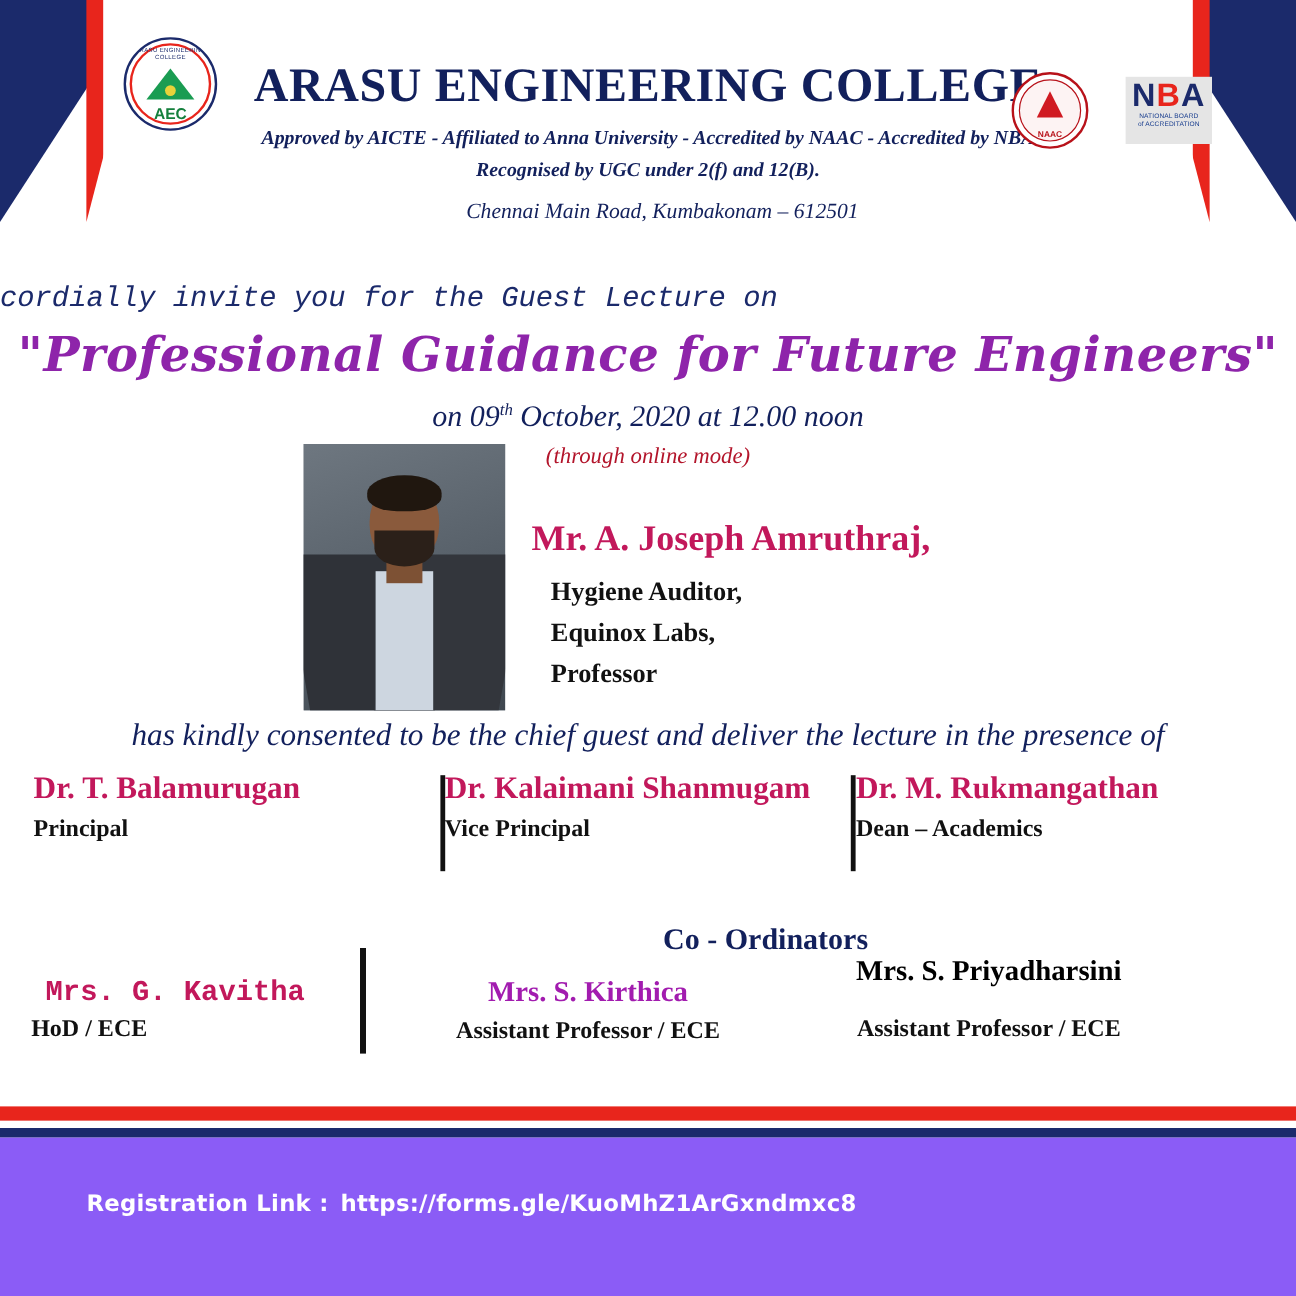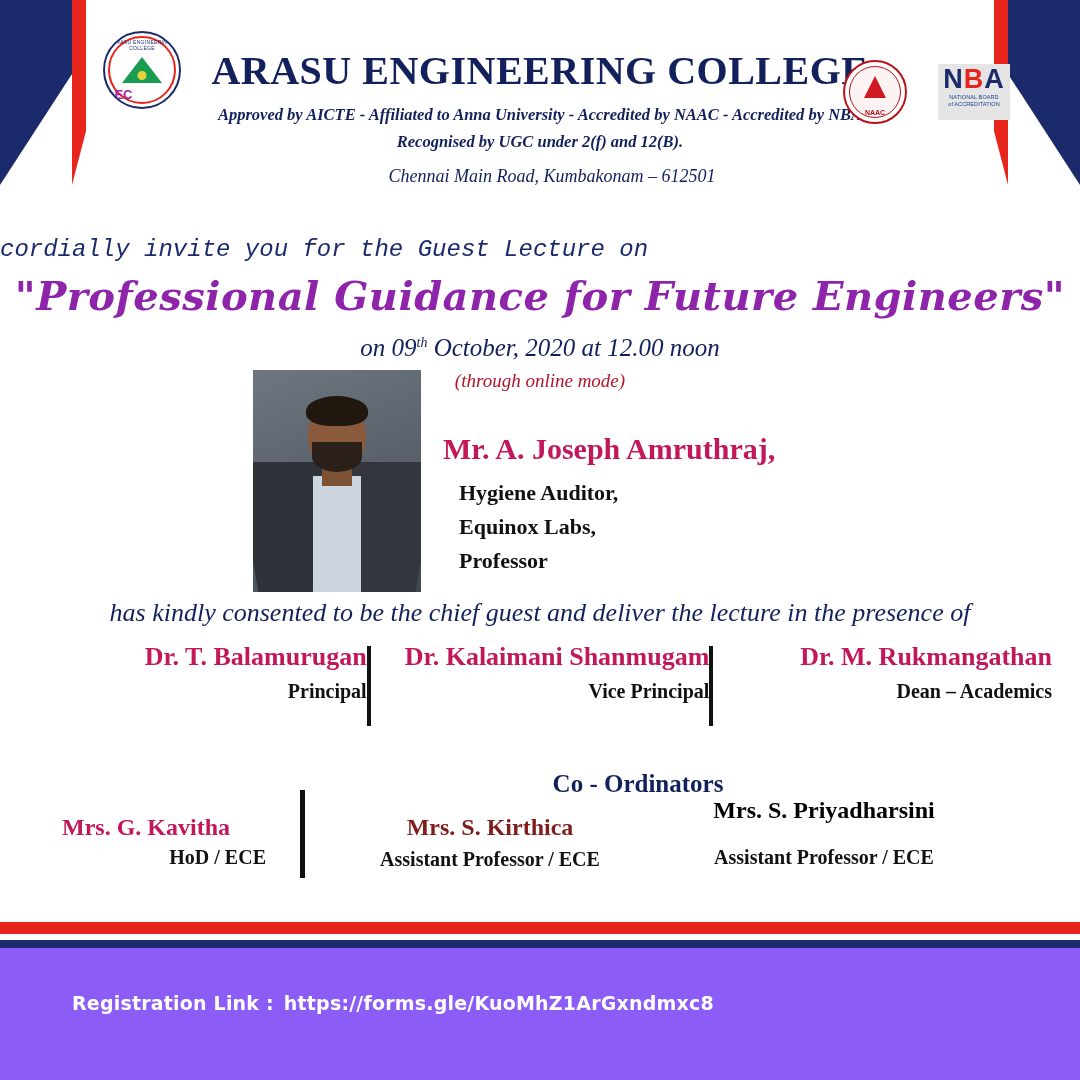--- a/index.html
+++ b/index.html
@@ -123,23 +123,23 @@
     border-bottom: 26px solid #1a9c52;
   }
   .logo-left .dot {
     position: absolute;
     left: 50%; top: 38px; transform: translateX(-50%);
     width: 9px; height: 9px; border-radius: 50%;
     background: #e8d23a;
   }
   .logo-left .aec {
     position: absolute; bottom: 5px; left: 0; right: 0;
-    text-align: left;
+    text-align: center;
     font-family: "Liberation Sans", sans-serif;
-    font-weight: 700; font-size: 13px; color: #a21caf;
+    font-weight: 700; font-size: 13px; color: #15803d;
   }
 
   .logo-naac {
     position: absolute;
     right: 173px; top: 34px;
     width: 64px; height: 64px;
     border-radius: 50%;
     background: #ffffff;
     border: 2px solid #b8121a;
     overflow: hidden;
@@ -355,21 +355,21 @@
   
   .officials {
     position: absolute;
     top: 640px; left: 28px; right: 28px;
     display: flex;
     align-items: flex-start;
     justify-content: space-between;
   }
   .official {
     flex: 1 1 0;
-    text-align: right;
+    text-align: left;
     position: relative;
   }
   .official .nm {
     font-family: "Liberation Serif", serif;
     font-weight: 700;
     font-size: 26px;
     color: #c2185b;
     line-height: 34px;
   }
   .official .rl {
@@ -409,42 +409,42 @@
   .conv-div {
     position: absolute;
     left: 300px; top: 790px;
     width: 5px; height: 88px;
     background: #111111;
   }
   .conv-name {
     position: absolute;
     left: 26px; top: 814px;
     width: 240px; text-align: center;
-    font-family: Liberation Serif, serif;
+    font-family: Liberation Mono, monospace;
     font-weight: 700;
     font-size: 24px;
     color: #c2185b;
   }
   .conv-role {
     position: absolute;
     left: 26px; top: 846px;
-    width: 240px; text-align: right;
+    width: 240px; text-align: left;
     font-family: "Liberation Serif", serif;
     font-weight: 700;
     font-size: 20px;
     color: #111111;
   }
   .coord1-name {
     position: absolute;
     left: 362px; top: 814px;
     width: 256px; text-align: center;
     font-family: "Liberation Serif", serif;
     font-weight: 700;
     font-size: 24px;
-    color: #7f1d1d;
+    color: #a21caf;
   }
   .coord1-role {
     position: absolute;
     left: 362px; top: 848px;
     width: 256px; text-align: center;
     font-family: "Liberation Serif", serif;
     font-weight: 700;
     font-size: 20px;
     color: #111111;
   }

